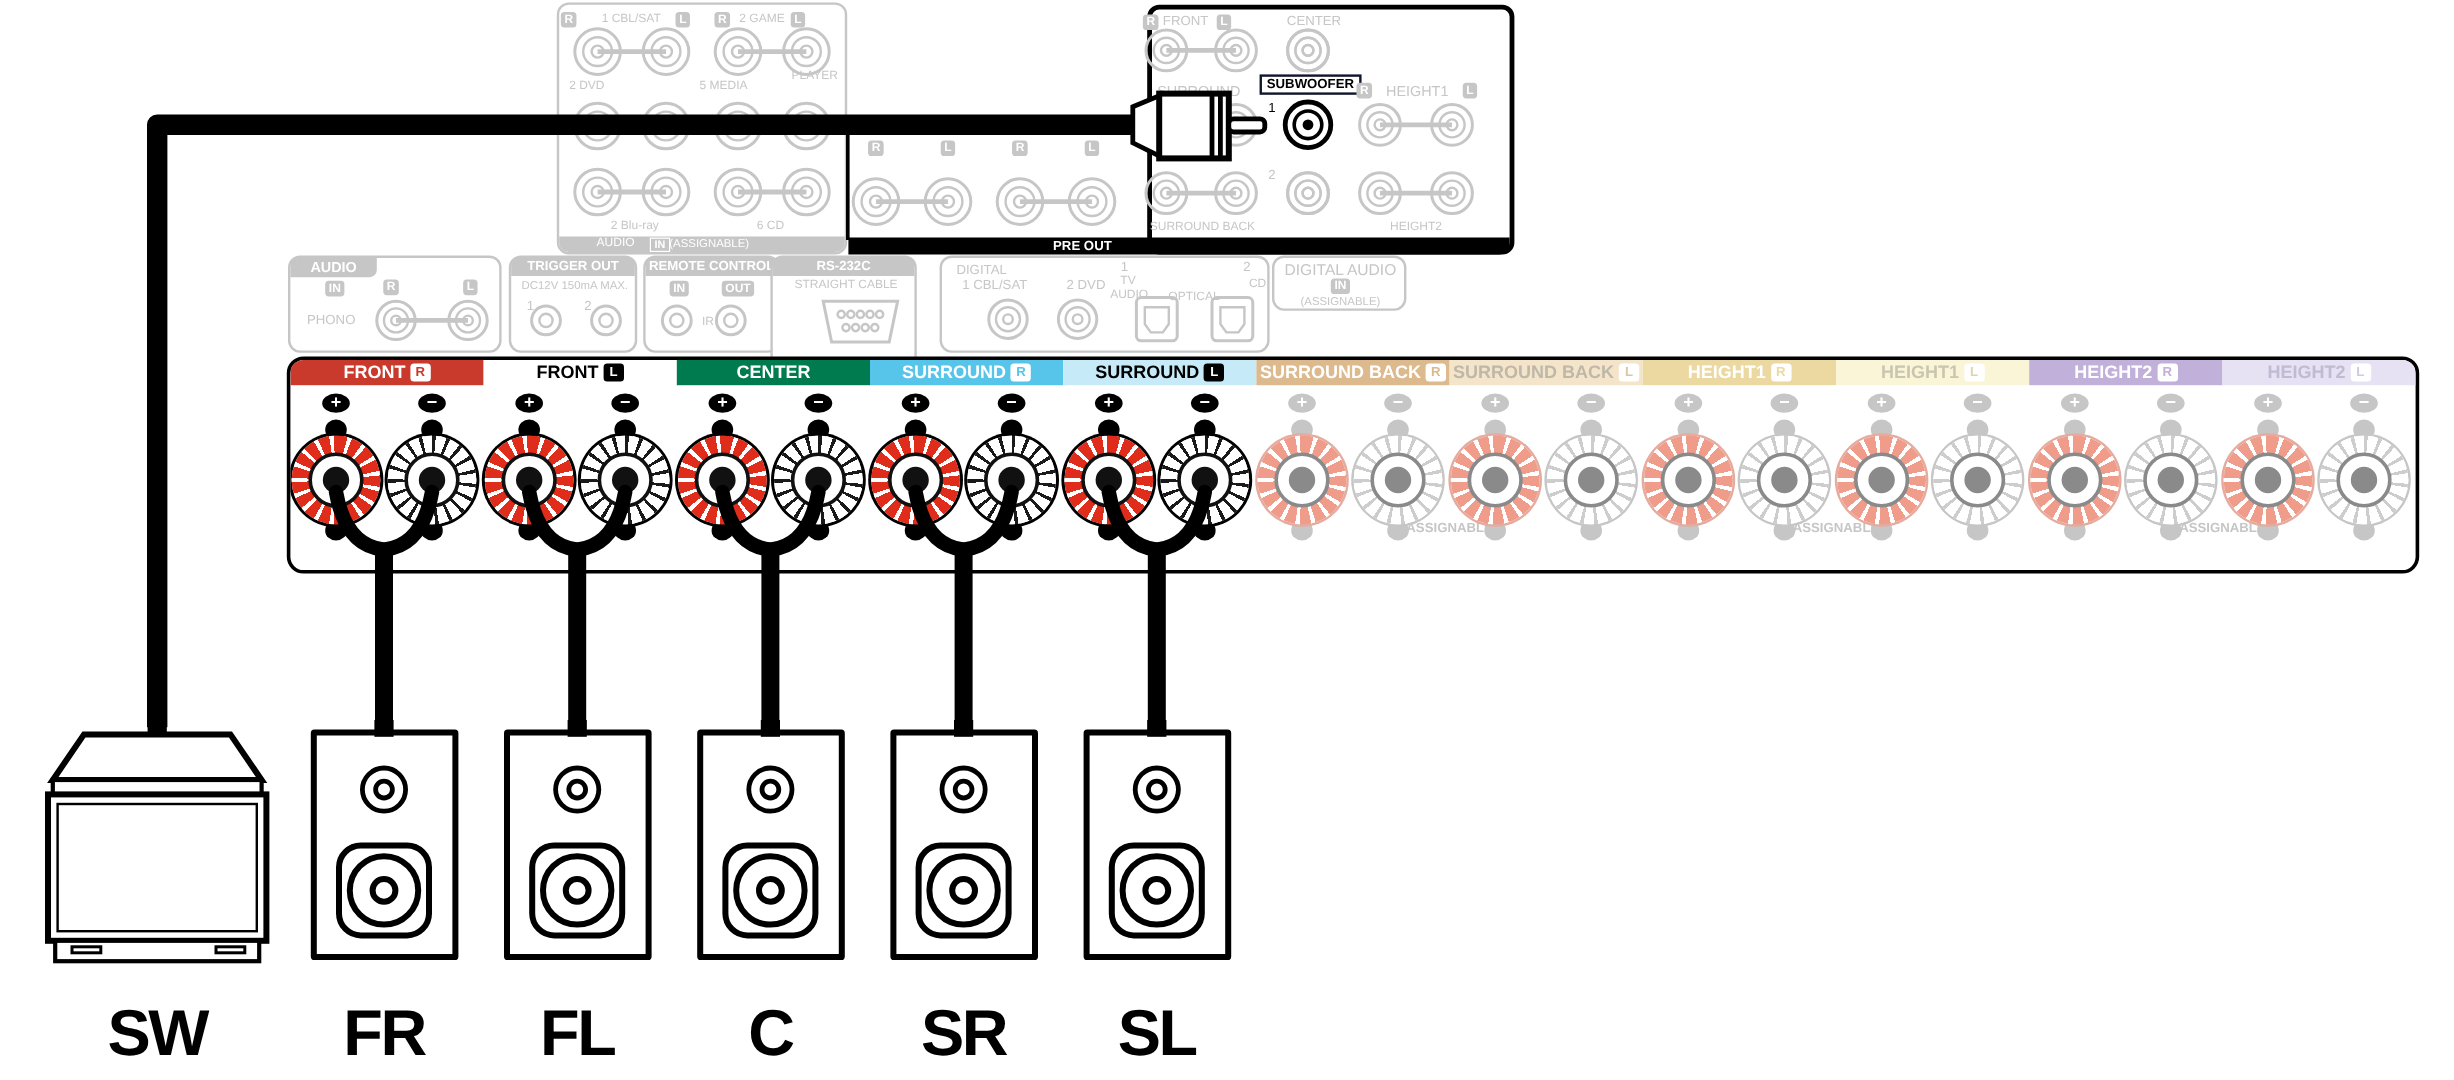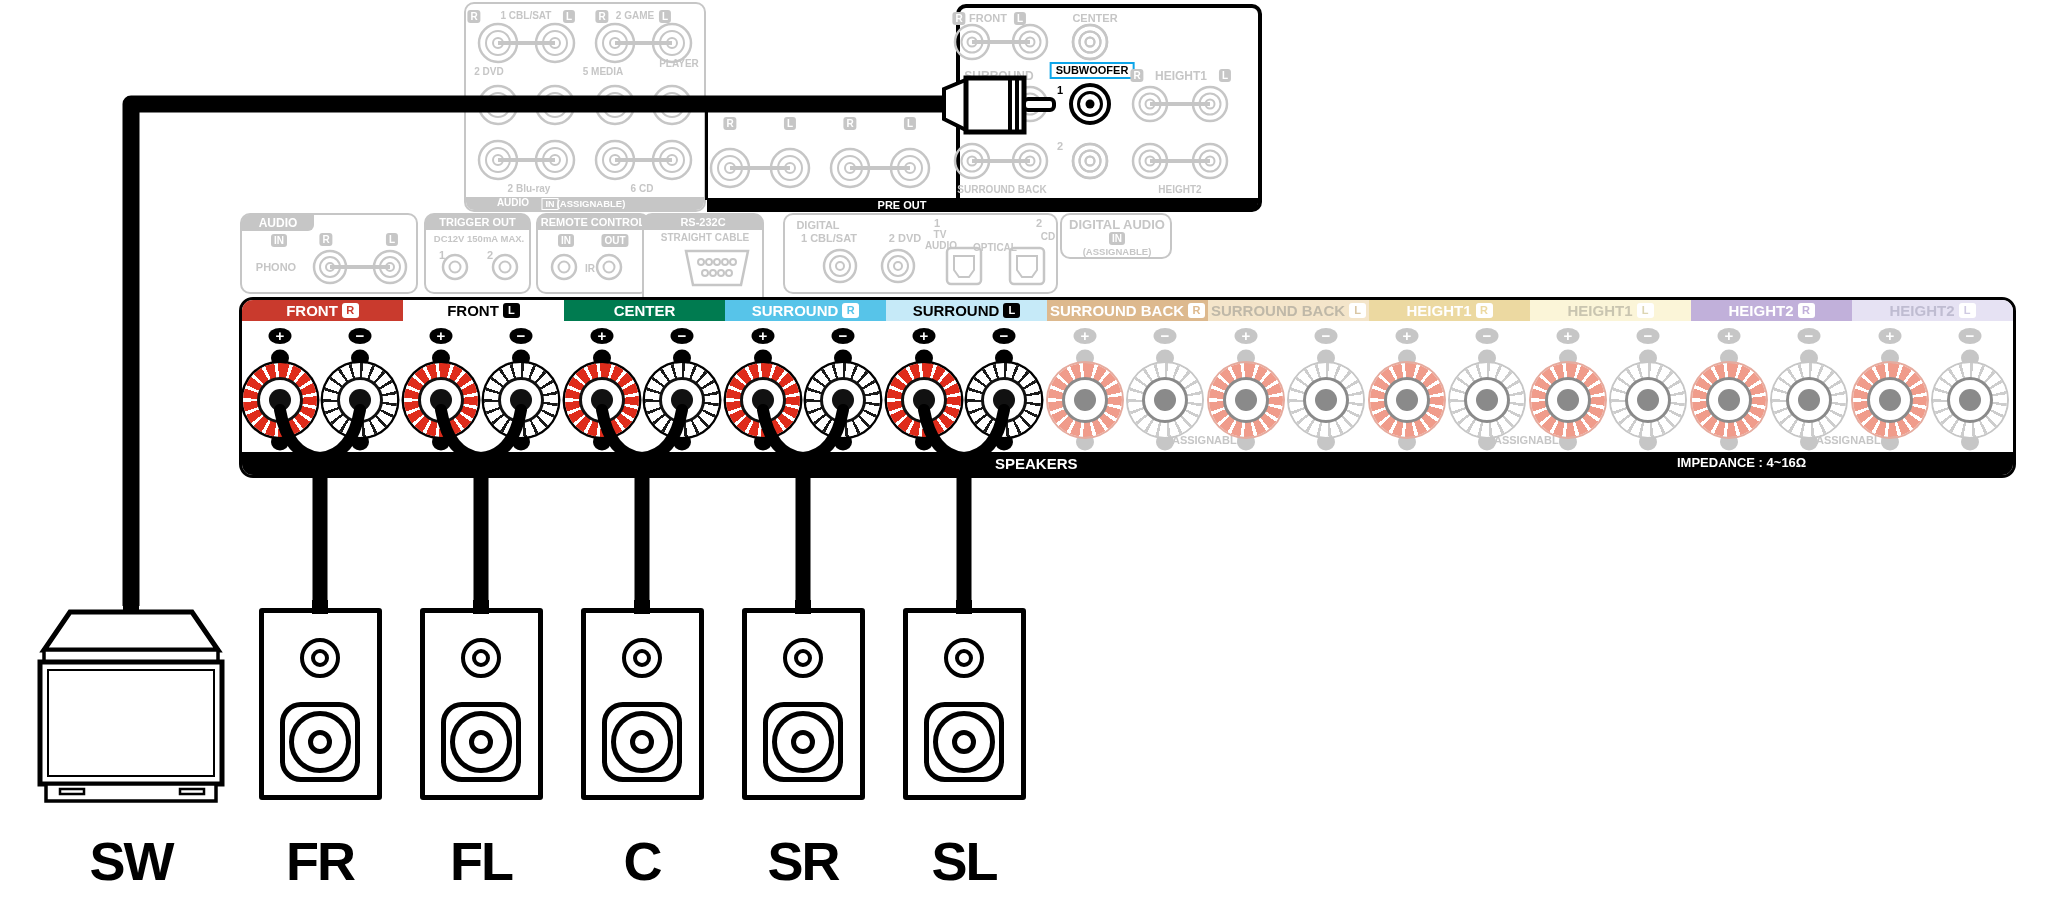--- a/index.html
+++ b/index.html
@@ -5,21 +5,21 @@
   html,body{margin:0;padding:0;}
   body{width:2045px;height:900px;position:relative;background:#fff;
        font-family:"Liberation Sans",sans-serif;overflow:hidden;}
   .abs{position:absolute;}
   
   .gbox{position:absolute;border:2.5px solid #c6c6c6;border-radius:10px;background:#fff;box-sizing:border-box;}
   .ghead{position:absolute;left:0;right:0;top:0;height:15px;background:#c6c6c6;color:#fff;
          text-align:center;font-weight:bold;font-size:11px;line-height:15px;border-radius:5px 5px 0 0;}
   .gtab{position:absolute;left:0;top:0;width:72px;height:16px;background:#c6c6c6;color:#fff;
         text-align:center;font-weight:bold;font-size:12px;line-height:16px;border-radius:6px 0 6px 0;}
-  .t{position:absolute;transform:translateX(-50%);color:#c6c6c6;font-weight:bold;white-space:nowrap;}
+  .t{position:absolute;transform:translateX(-50%);color:#c6c6c6;font-weight:normal;white-space:nowrap;}
   .tk{color:#000;}
   .s9{font-size:9.5px;}.s10{font-size:10px;}.s11{font-size:11px;}.s12{font-size:12px;}.s13{font-size:13px;}.s15{font-size:15px;}
   .gbadge{position:absolute;transform:translateX(-50%);background:#c6c6c6;color:#fff;border-radius:3px;
           font-weight:bold;font-size:10px;line-height:13px;padding:0 3px;white-space:nowrap;}
   .wbadge{position:absolute;transform:translateX(-50%);border:1.5px solid #fff;color:#fff;
           font-weight:bold;font-size:9px;line-height:10px;padding:0 3px;white-space:nowrap;}
   .gfoot{position:absolute;left:0;right:0;bottom:0;height:13px;background:#c6c6c6;border-radius:0 0 8px 8px;}
   .gfoot span{color:#fff;}
   
   #spk-panel{position:absolute;left:239px;top:297px;width:1777px;height:181px;background:#fff;
@@ -50,21 +50,21 @@
   .tweeter::after{content:"";position:absolute;left:50%;top:50%;transform:translate(-50%,-50%);
            width:18px;height:18px;border:4px solid #000;border-radius:50%;box-sizing:border-box;}
   .woofer{position:absolute;left:50%;top:89px;transform:translateX(-50%);width:80px;height:80px;
            border:5px solid #000;border-radius:26%;box-sizing:border-box;}
   .woofer::before{content:"";position:absolute;left:50%;top:50%;transform:translate(-50%,-50%);
            width:62px;height:62px;border:5px solid #000;border-radius:50%;box-sizing:border-box;}
   .woofer::after{content:"";position:absolute;left:50%;top:50%;transform:translate(-50%,-50%);
            width:24px;height:24px;border:5px solid #000;border-radius:50%;box-sizing:border-box;}
   .biglabel{position:absolute;top:830px;transform:translateX(-50%);font-weight:bold;font-size:54px;
             letter-spacing:-2px;color:#000;white-space:nowrap;}
-  .subwoofer-label-box{position:absolute;transform:translateX(-50%);border:2px solid #0ea5e9;background:#fff;
+  .subwoofer-label-box{position:absolute;transform:translateX(-50%);border:2px solid #0f172a;background:#fff;
             color:#000;font-weight:bold;font-size:11px;line-height:13px;padding:0 4px;white-space:nowrap;}
   #preout-bar{position:absolute;left:707px;top:198px;width:551px;height:14px;background:#000;border-radius:0 0 9px 0;}
   #preout-bar span{position:absolute;left:195px;transform:translateX(-50%);top:1px;color:#fff;font-weight:bold;font-size:11px;}
   svg{position:absolute;left:0;top:0;pointer-events:none;}
 </style>
 </head>
 <body>
 
 <div class="gbox" id="rear-panel" style="left:464px;top:2px;width:242px;height:210px;">
   <span class="gbadge" style="left:8px;top:6px;">R</span>
@@ -151,24 +151,20 @@
   <span class="t s13" style="left:55px;top:2px;">DIGITAL AUDIO</span>
   <span class="gbadge" style="left:55px;top:17px;">IN</span>
   <span class="t s9" style="left:55px;top:31px;">(ASSIGNABLE)</span>
 </div>
 
 <div id="spk-panel">
   <div id="panel-content" class="abs" style="left:0;top:0;width:1771px;height:175px;">
     <span class="assign" style="left:966px;">ASSIGNABLE</span>
     <span class="assign" style="left:1288px;">ASSIGNABLE</span>
     <span class="assign" style="left:1610px;">ASSIGNABLE</span>
-    <div id="spk-bar">
-      <span class="s15" style="left:753px;">SPEAKERS</span>
-      <span class="s13" style="left:1435px;">IMPEDANCE : 4~16Ω</span>
-    </div>
   <div class="chlabel" style="left: 0px; width: 161px; background: rgb(201, 58, 45); color: rgb(255, 255, 255);">
         <span>FRONT</span>
         <span class="chbadge" style="background: rgb(255, 255, 255); color: rgb(201, 58, 45);">R</span>
       </div>
       <div class="pm" style="left: 38px; top: 36px; background: rgb(0, 0, 0);">+</div>
       <div class="tab" style="left: 38px; top: 58px; background: rgb(0, 0, 0);"></div>
       <div class="tab" style="left: 38px; top: 142px; background: rgb(0, 0, 0);"></div>
       <div class="post pa-p" style="left: 38px; top: 100px;"></div>
       <div class="pm" style="left: 118px; top: 36px; background: rgb(0, 0, 0);">−</div>
       <div class="tab" style="left: 118px; top: 58px; background: rgb(0, 0, 0);"></div>

